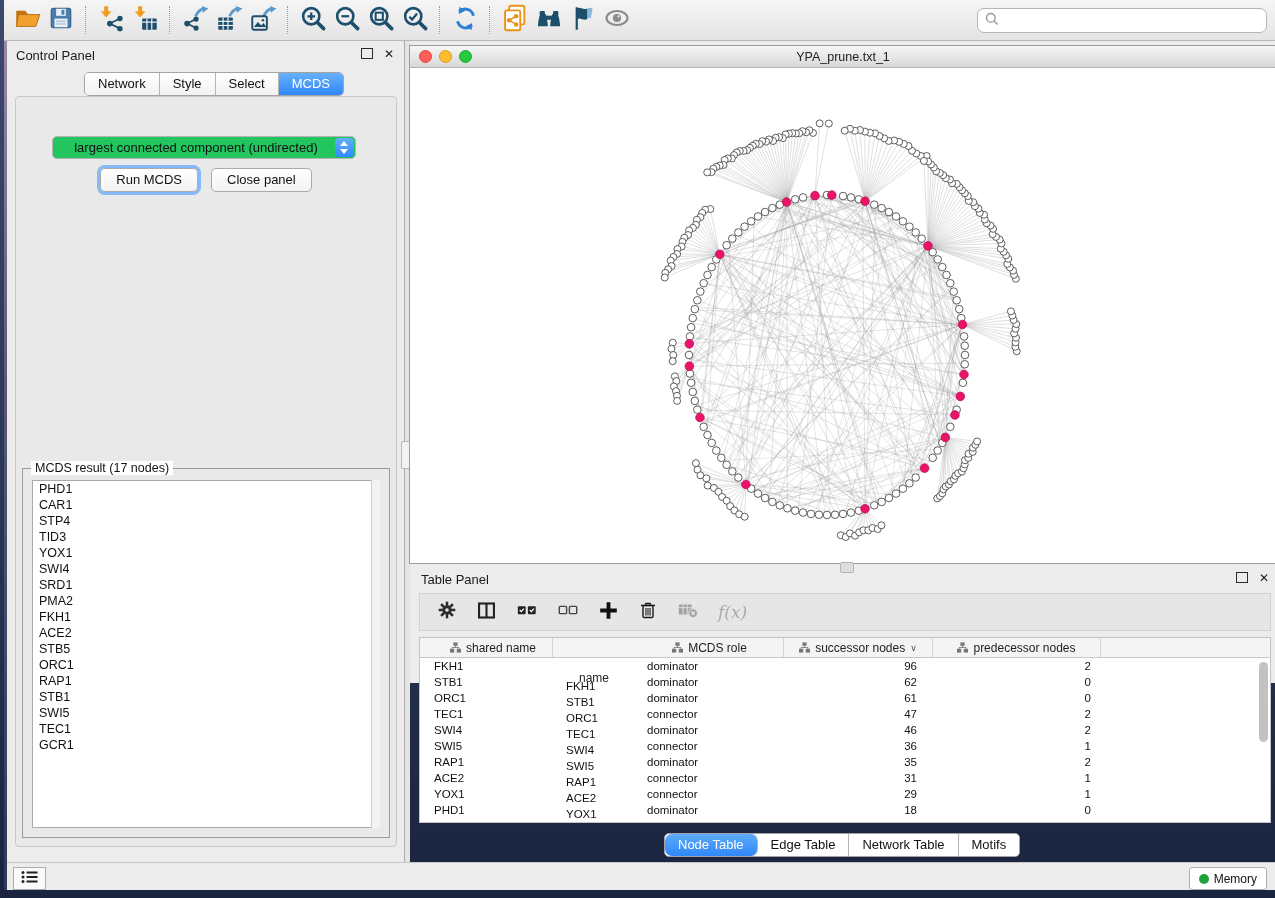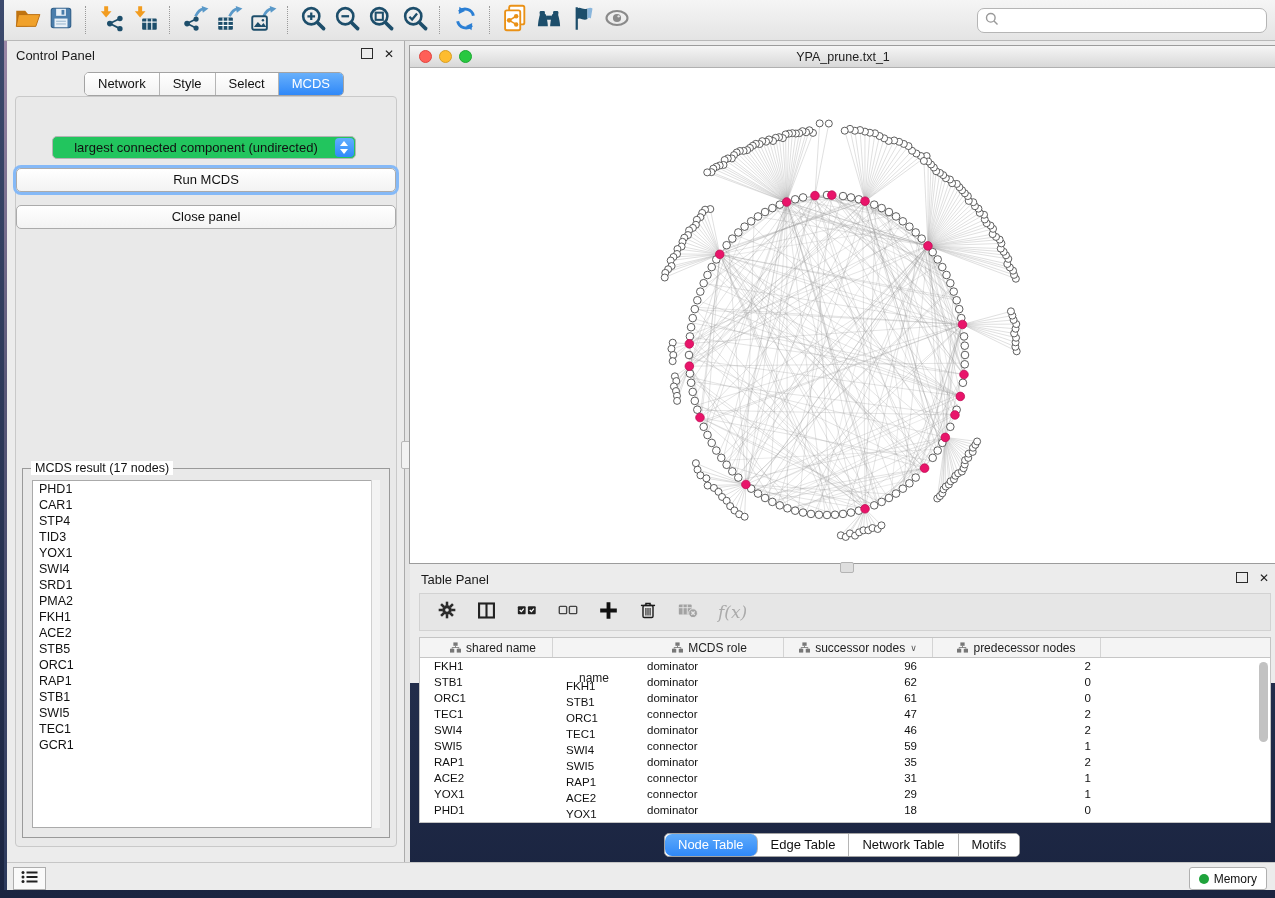--- a/index.html
+++ b/index.html
@@ -40,21 +40,21 @@
               border:1px solid #c9c9c9;border-radius:4px;}
   .opt-label{position:absolute;top:18px;left:0;right:0;text-align:center;font-size:13px;color:#111;}
   .dropdown{position:absolute;left:36px;right:40px;top:39px;height:23px;background:#22c55e;border:1px solid #b4b4b4;
             border-radius:5px;display:flex;align-items:center;box-sizing:border-box;}
   .dropdown .dd-text{flex:1;font-size:13px;color:#111;text-align:center;padding-left:4px;}
   .dd-stepper{width:19px;height:19px;margin-right:1px;border-radius:4px;
               background:linear-gradient(180deg,#62aefe,#2e8af9);position:relative;flex:0 0 auto;}
   .dd-stepper:before,.dd-stepper:after{content:"";position:absolute;left:5px;border-left:4.5px solid transparent;border-right:4.5px solid transparent;}
   .dd-stepper:before{top:3px;border-bottom:5px solid #fff;}
   .dd-stepper:after{bottom:3px;border-top:5px solid #fff;}
-  .btn-row{position:absolute;top:71px;left:0;right:0;display:flex;justify-content:center;gap:13px;flex-direction:column;}
+  .btn-row{position:absolute;top:71px;left:0;right:0;display:flex;justify-content:center;gap:13px;}
   .mac-btn{background:linear-gradient(180deg,#ffffff,#f3f3f3);border:1px solid #ababab;border-radius:5px;
            font-size:13px;padding:3px 15px 4px;color:#111;}
   .mac-btn.focusring{box-shadow:0 0 0 3px #85b9f7;}
 
   .groupbox{position:absolute;left:6px;right:6px;top:371px;height:368px;border:1px solid #9a9a9a;}
   .groupbox-title{position:absolute;top:-8px;left:8px;background:#ffffff;padding:0 4px;font-size:12.5px;color:#111;}
   .listbox{position:absolute;left:9px;right:9px;top:11px;bottom:9px;background:#fff;border:1px solid #aaa;overflow:hidden;}
   .list-scroll{position:absolute;right:0;top:0;bottom:0;width:8px;background:#f3f3f3;border-left:1px solid #d0d0d0;}
   .list-item{font-size:12.5px;color:#111;line-height:16px;padding-left:6px;}
 
@@ -1246,21 +1246,21 @@
               <span class="td c2">SWI4</span>
               <span class="td c3">dominator</span>
               <span class="td c4">46</span>
               <span class="td c5">2</span>
             </div>
 
             <div class="trow">
               <span class="td c1">SWI5</span>
               <span class="td c2">SWI5</span>
               <span class="td c3">connector</span>
-              <span class="td c4">59</span>
+              <span class="td c4">36</span>
               <span class="td c5">1</span>
             </div>
 
             <div class="trow">
               <span class="td c1">RAP1</span>
               <span class="td c2">RAP1</span>
               <span class="td c3">dominator</span>
               <span class="td c4">35</span>
               <span class="td c5">2</span>
             </div>

